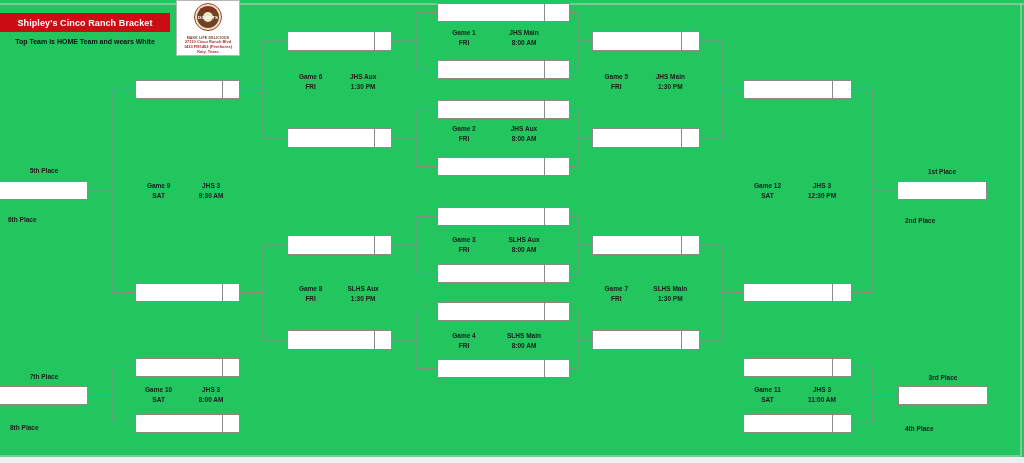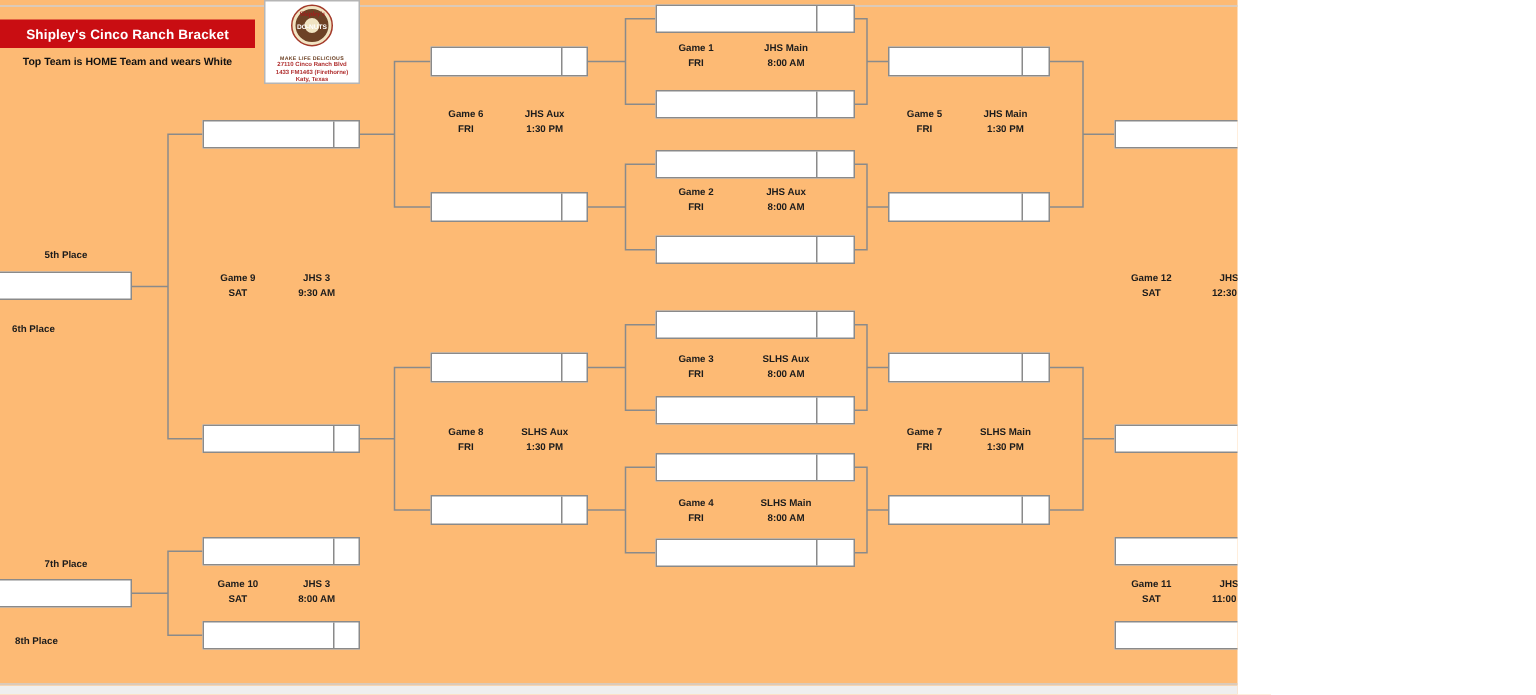--- a/index.html
+++ b/index.html
@@ -1,18 +1,18 @@
 <!DOCTYPE html>
 <html style="--banner-red: #c90d12; --line-gray: #8a8a8a; --page-edge-gray: #cfcfcf;"><head>
 <meta charset="utf-8">
 <style>
   * { margin:0; padding:0; box-sizing:border-box; }
   html,body { background:#ffffff; }
   .page {
-    position:relative; width:825px; height:463px; background:#fdba74;
+    position:relative; width:1024px; height:463px; background:#22c55e;
     font-family:"Liberation Sans", sans-serif; font-weight:bold; color:#1c1c1c;
     overflow:hidden;
   }
   svg.lines { position:absolute; left:0; top:0; z-index:0; }
 
   
   .banner {
     position:absolute; left:0; top:13px; width:170px; height:19px;
     background:var(--banner-red, #c90d12); color:#fff;
     display:flex; align-items:center; justify-content:center;

